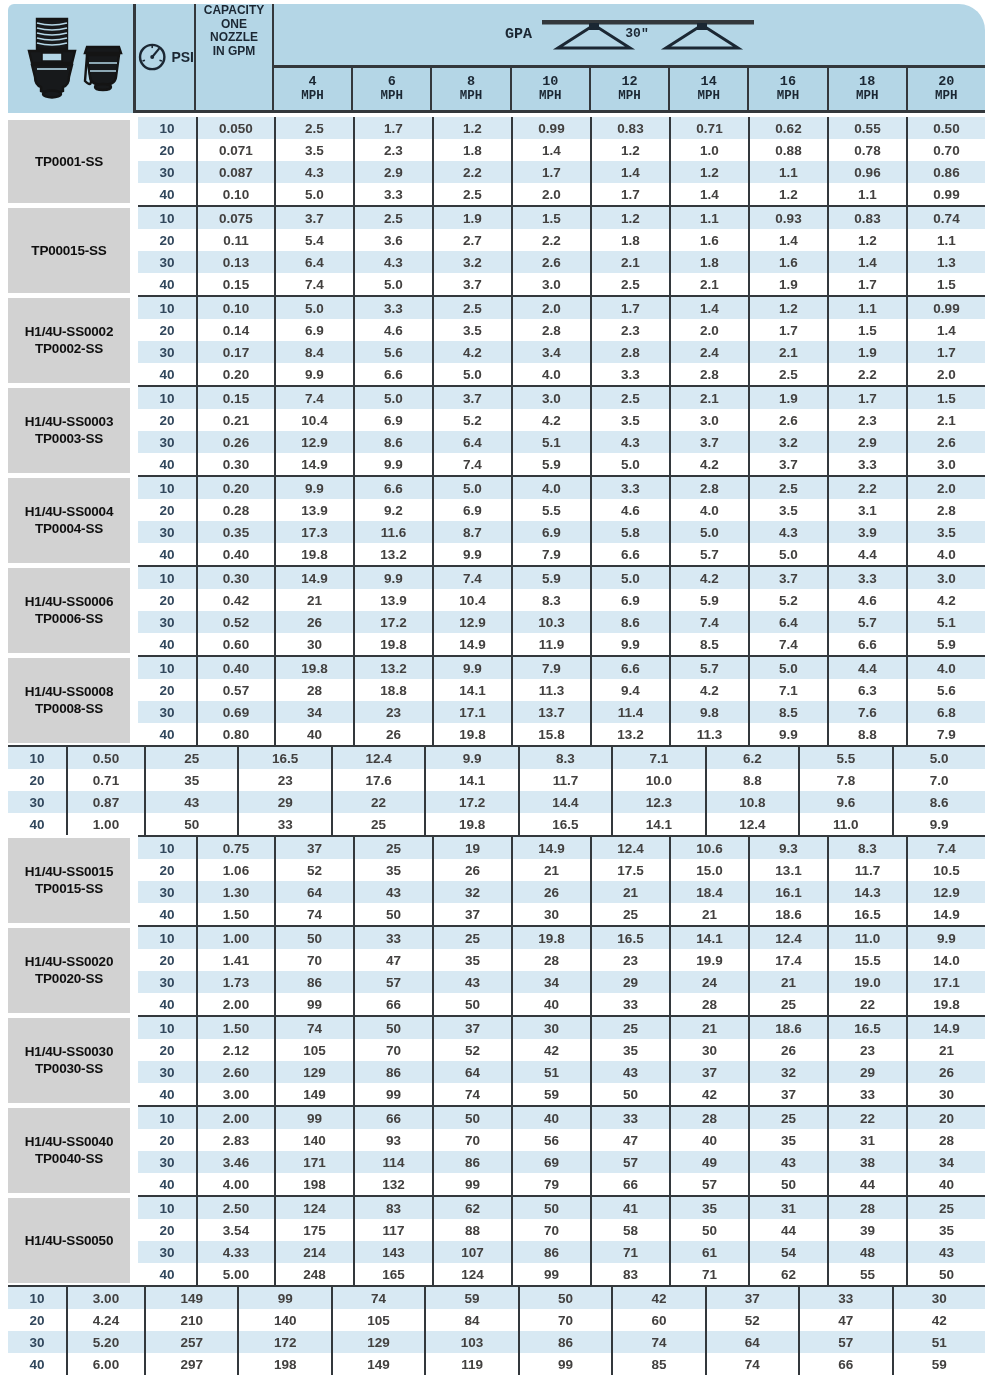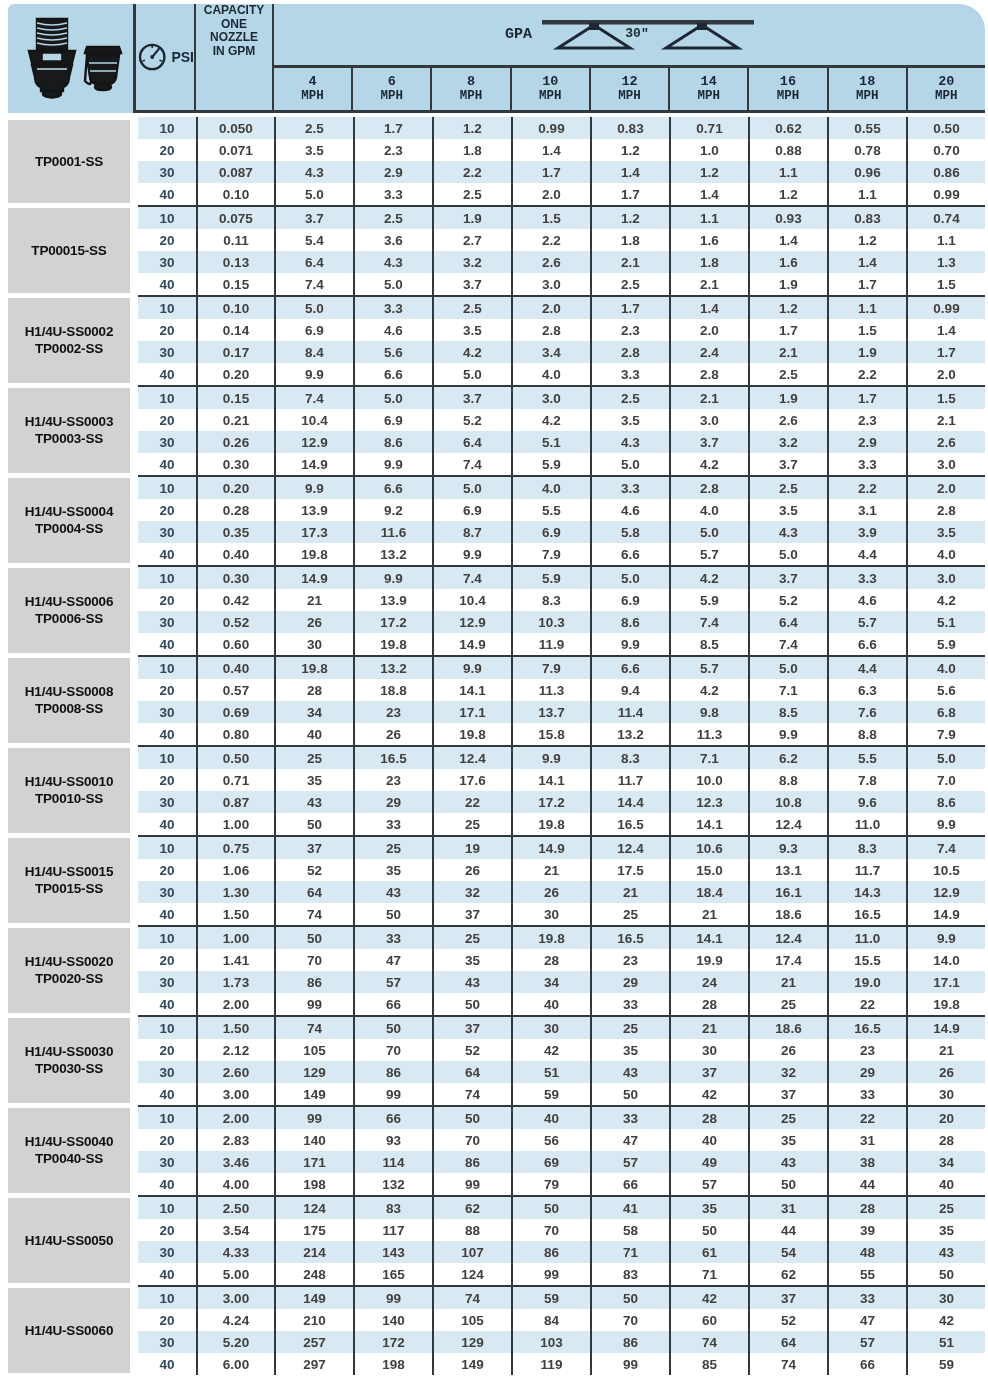--- a/index.html
+++ b/index.html
@@ -596,24 +596,20 @@
             <div class="cell c-v">15.8</div>
             <div class="cell c-v">13.2</div>
             <div class="cell c-v">11.3</div>
             <div class="cell c-v">9.9</div>
             <div class="cell c-v">8.8</div>
             <div class="cell c-v">7.9</div>
           </div>
         </div>
       </div>
       <div class="group">
-        <div class="g-label">
-          <span>H1/4U-SS0010</span>
-          <span>TP0010-SS</span>
-        </div>
         <div class="g-rows">
           <div class="row alt">
             <div class="cell c-psi">10</div>
             <div class="cell c-gpm">0.50</div>
             <div class="cell c-v">25</div>
             <div class="cell c-v">16.5</div>
             <div class="cell c-v">12.4</div>
             <div class="cell c-v">9.9</div>
             <div class="cell c-v">8.3</div>
             <div class="cell c-v">7.1</div>
@@ -955,23 +951,20 @@
             <div class="cell c-v">99</div>
             <div class="cell c-v">83</div>
             <div class="cell c-v">71</div>
             <div class="cell c-v">62</div>
             <div class="cell c-v">55</div>
             <div class="cell c-v">50</div>
           </div>
         </div>
       </div>
       <div class="group">
-        <div class="g-label">
-          <span>H1/4U-SS0060</span>
-        </div>
         <div class="g-rows">
           <div class="row alt">
             <div class="cell c-psi">10</div>
             <div class="cell c-gpm">3.00</div>
             <div class="cell c-v">149</div>
             <div class="cell c-v">99</div>
             <div class="cell c-v">74</div>
             <div class="cell c-v">59</div>
             <div class="cell c-v">50</div>
             <div class="cell c-v">42</div>

